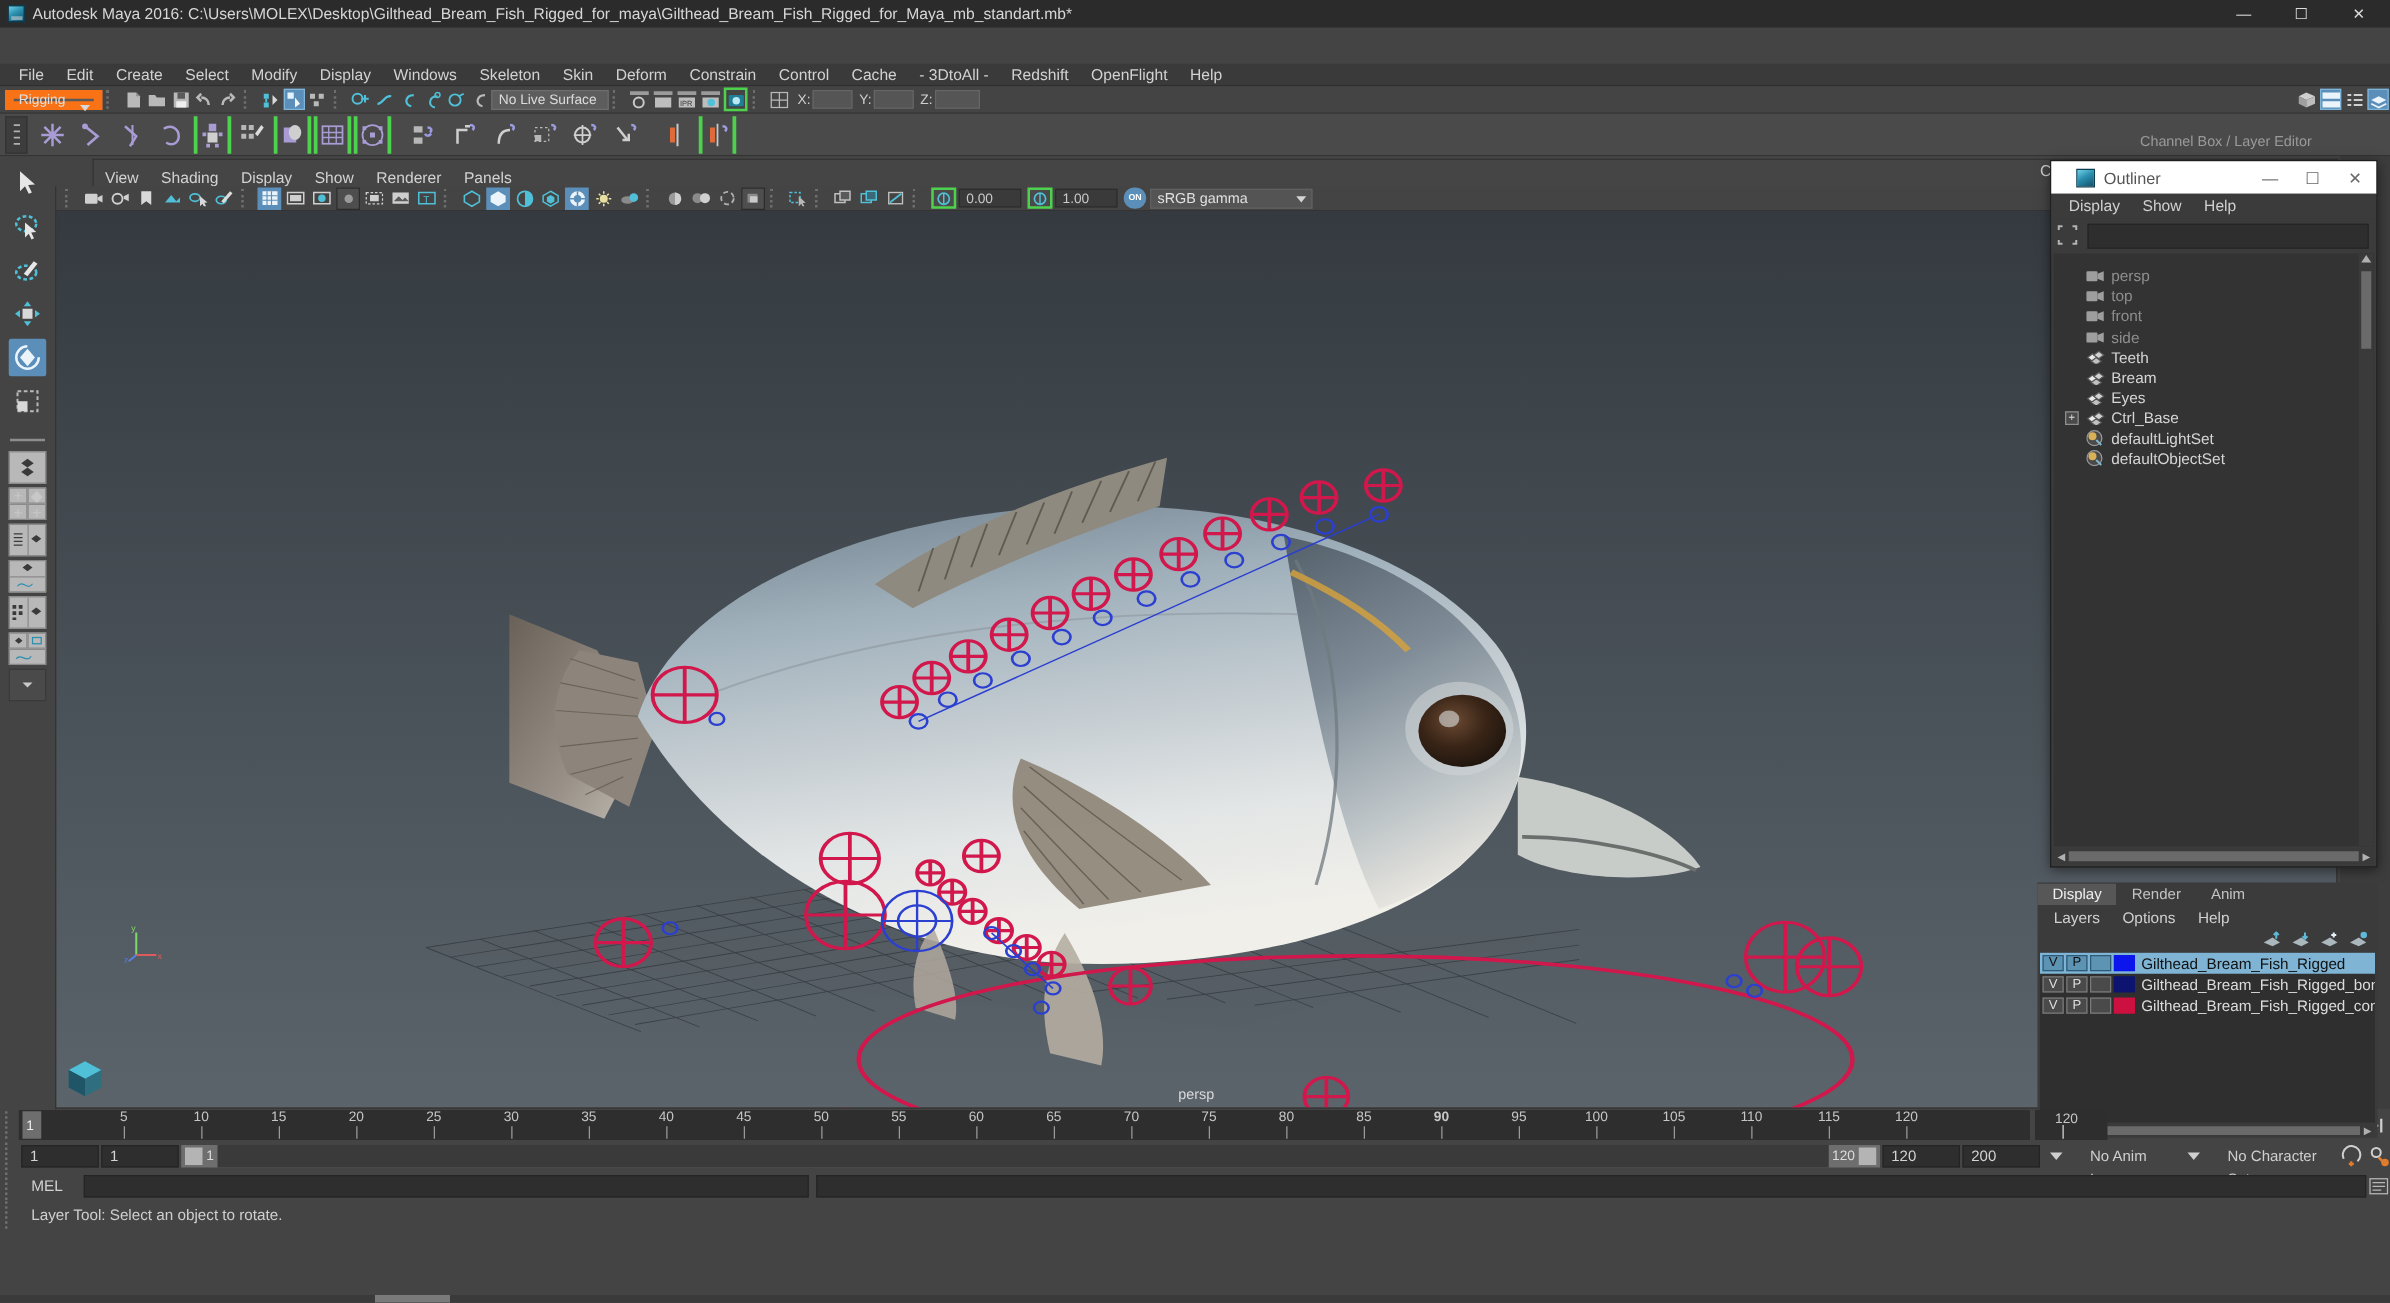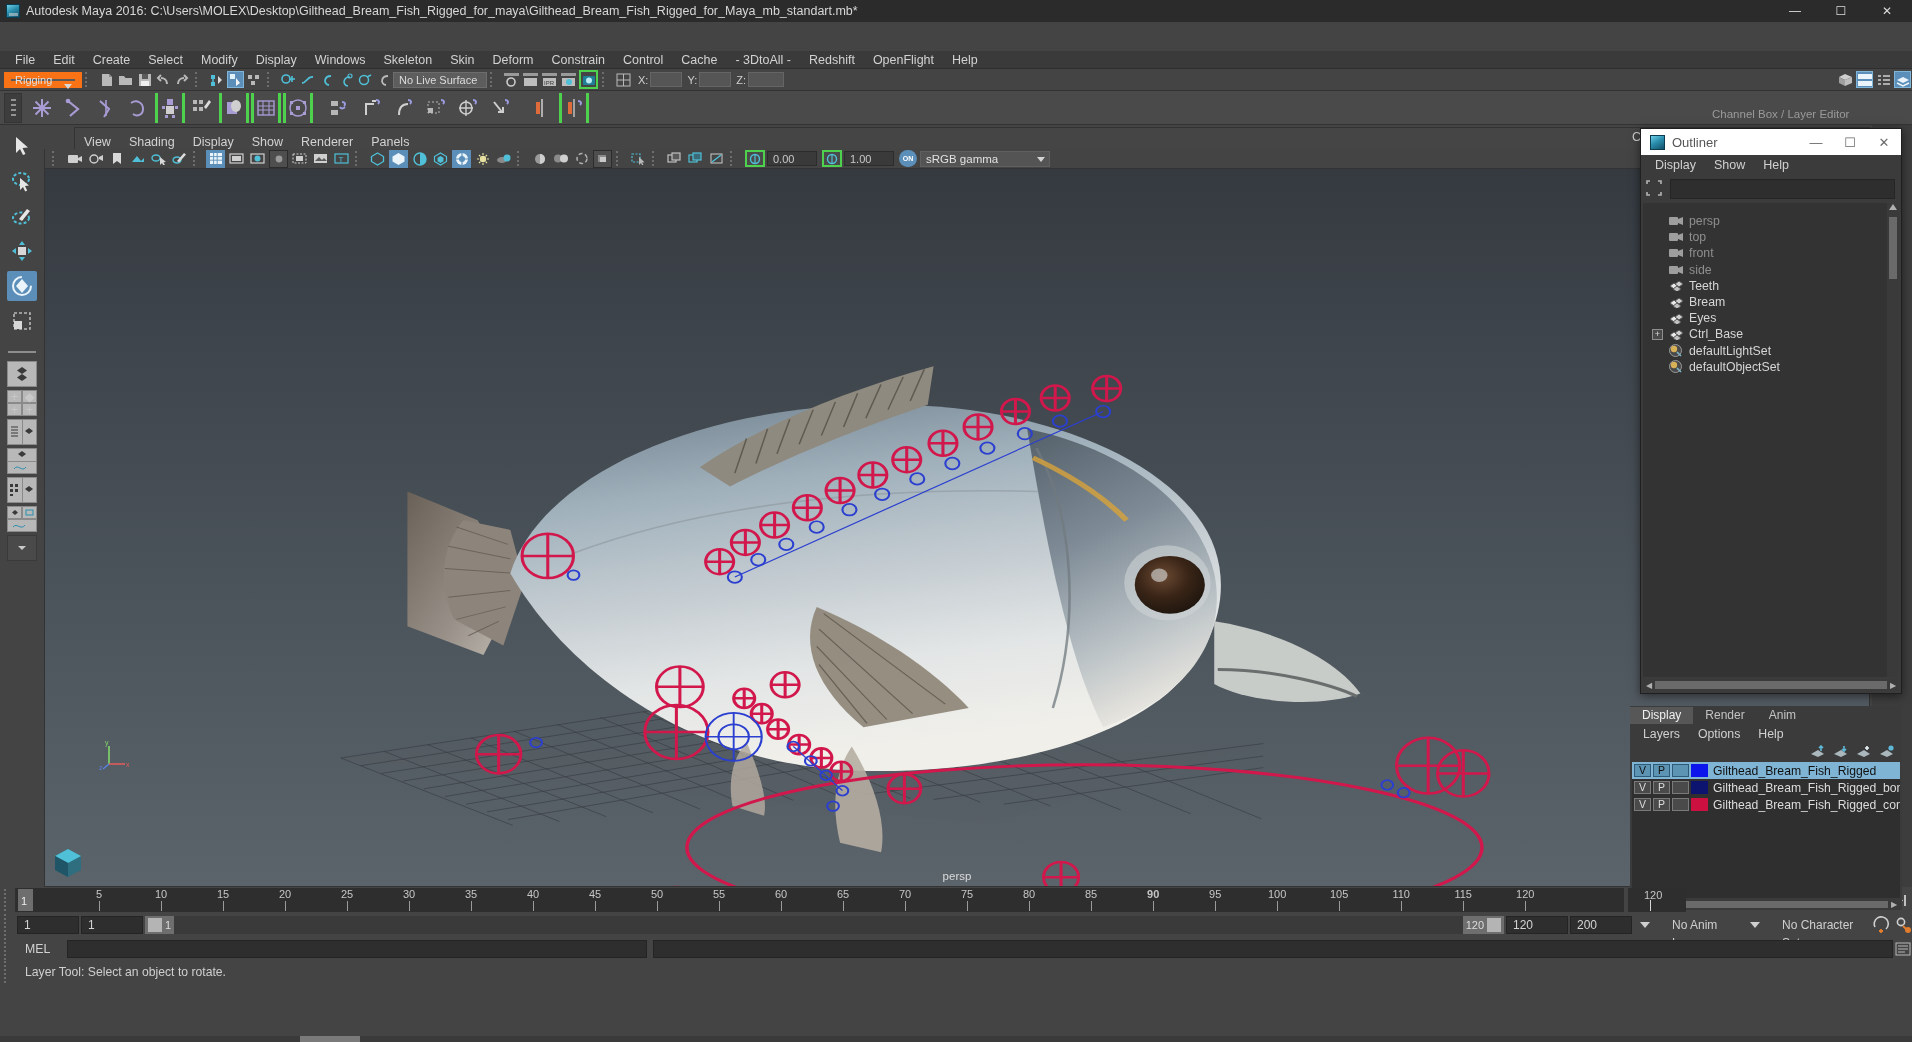--- a/index.html
+++ b/index.html
@@ -68,21 +68,21 @@
   .axisgiz { position:absolute; left:54px; bottom:116px; }
   .navcube { position:absolute; left:6px; bottom:6px; width:34px; height:34px; }
 
   
   .rightdock { width:40px; background:#3d3d3d; display:flex; flex-direction:column; align-items:center; padding-top:2px; }
   .rdtab { writing-mode:vertical-rl; font-size:11.5px; color:#c6c6c6; padding:8px 2px; background:#5a5a5a; border:1px solid #4a4a4a; width:19px; text-align:center; letter-spacing:.2px; }
   .rdtab.dim { background:#3d3d3d; color:#a8a8a8; border-color:#343434; }
 
   
   .outliner { position:absolute; left:1640px; top:128px; width:262px; height:566px; background:#3b3b3b; border:1px solid #1f1f1f; display:flex; flex-direction:column; box-shadow:0 2px 9px rgba(0,0,0,.5); }
-  .ol-title { height:26px; background:#fff; display:flex; align-items:center; padding-left:9px; }
+  .ol-title { height:26px; background:#fff; display:flex; align-items:center; padding-left:20px; }
   .ol-title .ic { width:15px; height:15px; background:linear-gradient(150deg,#6fd0e8 0%,#2a8fae 45%,#14506a 100%); border:1px solid #0c3c50; margin-right:7px; flex:none; }
   .ol-title .tx { flex:1; color:#555; font-size:13px; }
   .ol-title .b { width:34px; height:26px; display:flex; align-items:center; justify-content:center; color:#6a6a6a; font-size:13px; }
   .ol-menu { height:20px; background:#3b3b3b; display:flex; align-items:center; padding-left:5px; }
   .ol-menu span { padding:0 9px; font-size:12.5px; color:#d0d0d0; }
   .ol-search { height:28px; background:#3b3b3b; display:flex; align-items:center; padding:0 6px 0 4px; }
   .ol-search .bk { width:20px; height:20px; position:relative; flex:none; margin-right:5px; }
   .ol-search input { flex:1; height:20px; background:#2e2e2e; border:1px solid #252525; color:#ccc; font-size:12px; padding-left:5px; outline:none; }
   .ol-body { flex:1; background:#333; margin:0 2px 2px 2px; position:relative; overflow:hidden; }
   .ol-row { height:16.2px; display:flex; align-items:center; padding-left:26px; font-size:12.3px; color:#d6d6d6; }

